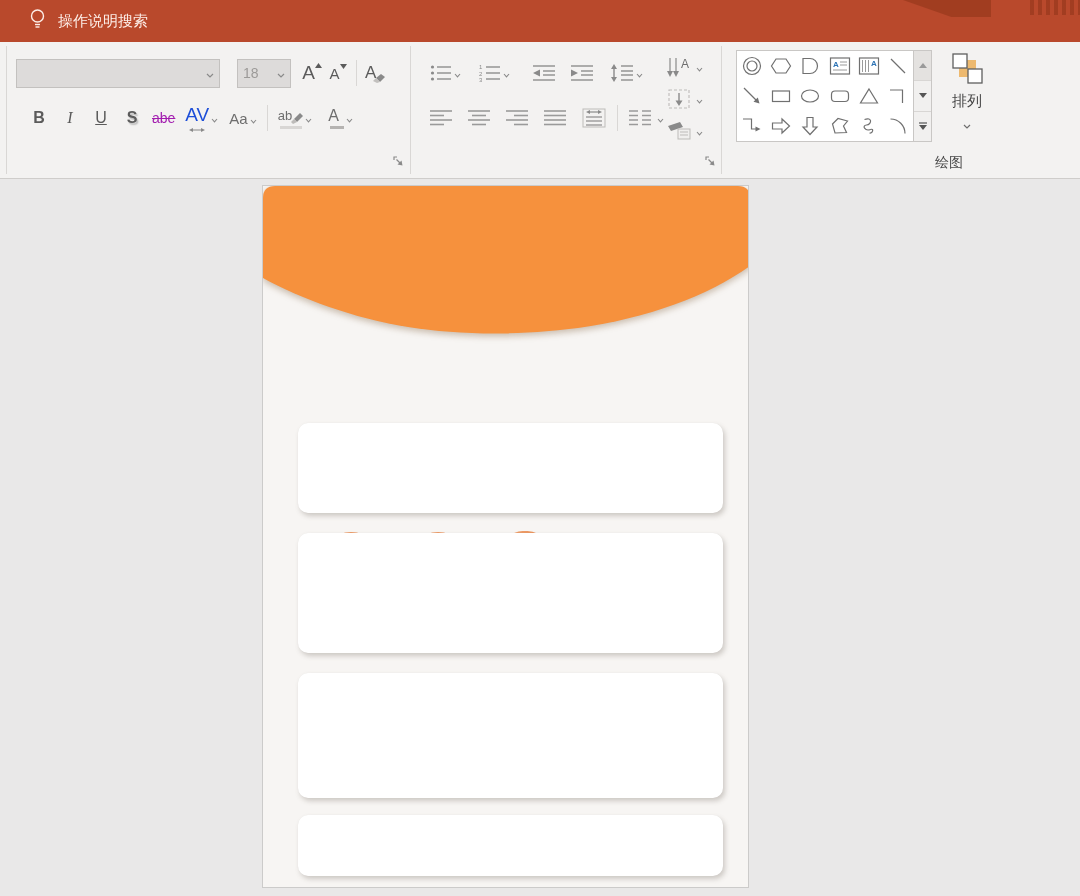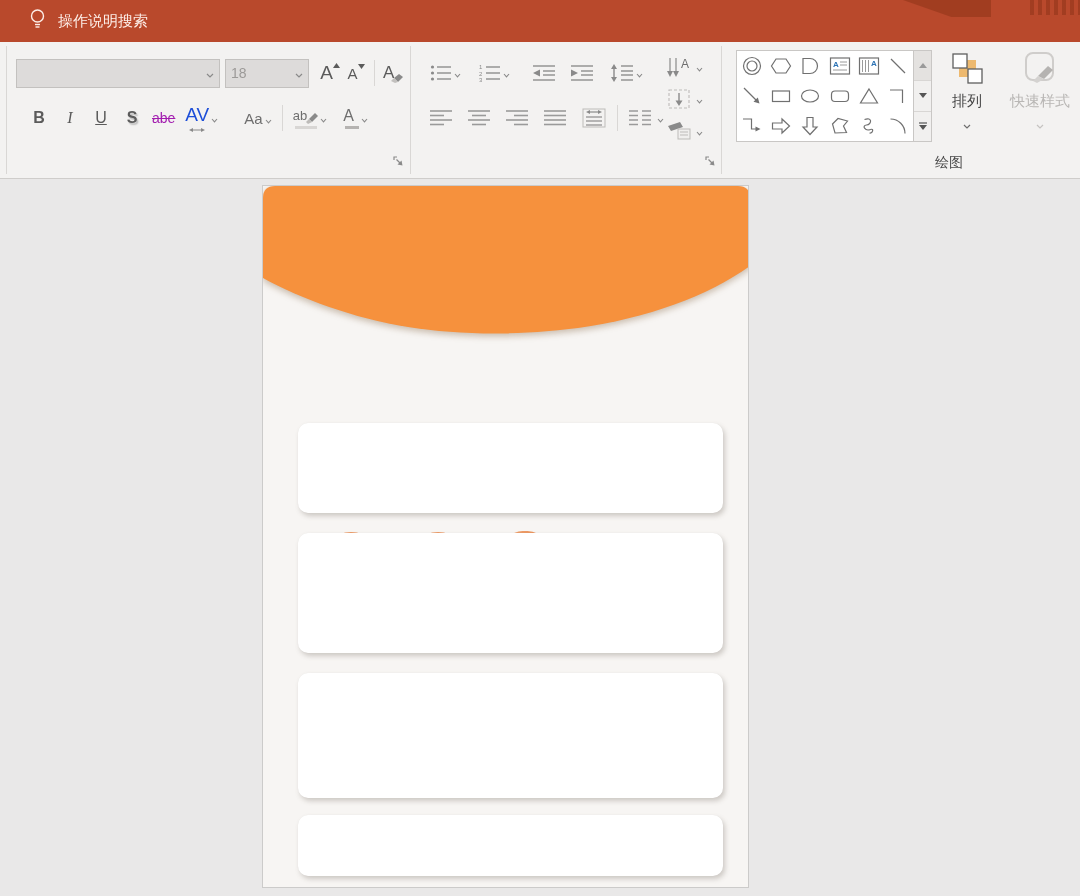--- a/index.html
+++ b/index.html
@@ -130,21 +130,21 @@
   <div class="group g-font">
     <div class="row1">
       <div class="combo" style="width:204px;">
         <span></span>
         <span class="arrow">
           <svg width="8" height="5" viewBox="0 0 8 5">
               <polyline points="1,1 4,4 7,1" fill="none" stroke="#8a8a8a" stroke-width="1.2"></polyline>
             </svg>
         </span>
       </div>
-      <div class="combo" style="width:84px; margin-left:5px;">
+      <div class="combo" style="width:54px; margin-left:17px;">
         <span>18</span>
         <span class="arrow">
           <svg width="8" height="5" viewBox="0 0 8 5">
               <polyline points="1,1 4,4 7,1" fill="none" stroke="#8a8a8a" stroke-width="1.2"></polyline>
             </svg>
         </span>
       </div>
       <div class="btn" style="margin-left:8px; font-size:19px;">
         <span>A</span>
         <svg width="7" height="6" viewBox="0 0 7 6" style="position:relative;top:-7px;">
@@ -188,21 +188,21 @@
           <svg width="16" height="6" viewBox="0 0 16 6">
             <line x1="3" y1="3" x2="13" y2="3" stroke="#8a8a8a" stroke-width="1"></line>
             <polygon points="0,3 4,1 4,5" fill="#8a8a8a"></polygon>
               <polygon points="16,3 12,1 12,5" fill="#8a8a8a"></polygon>
           </svg>
         </span>
         <span class="chev"><svg width="7" height="5" viewBox="0 0 7 5">
               <polyline points="1,1 3.5,3.8 6,1" fill="none" stroke="#8a8a8a" stroke-width="1.1"></polyline>
             </svg></span>
       </div>
-      <div class="btn" style="margin-left:20px; font-size:15px; color:#6e6e6e;">
+      <div class="btn" style="margin-left:5px; font-size:15px; color:#6e6e6e;">
         <span>Aa</span>
         <span class="chev"><svg width="7" height="5" viewBox="0 0 7 5">
               <polyline points="1,1 3.5,3.8 6,1" fill="none" stroke="#8a8a8a" stroke-width="1.1"></polyline>
             </svg></span>
       </div>
       <div class="vsep" style="margin:0 7px;"></div>
       <div class="btn">
         <span style="font-size:13px;color:#6e6e6e;position:relative;top:-3px;">ab</span>
         <svg width="13" height="13" viewBox="0 0 13 13" style="margin-left:-2px;">
           <polygon points="4,7 10,1 13,4 7,10" fill="#8a8a8a"></polygon>
@@ -520,31 +520,20 @@
     </div>
     <div class="bigbtn" style="left:226px;justify-content:flex-end;">
       <svg width="36" height="36" viewBox="0 0 36 36">
         <rect x="10" y="10" width="17" height="17" fill="#EDB96F"></rect>
         <rect x="4" y="4" width="14" height="14" fill="#fff" stroke="#5f5f5f" stroke-width="1.3"></rect>
         <rect x="19" y="19" width="14" height="14" fill="#fff" stroke="#5f5f5f" stroke-width="1.3"></rect>
       </svg>
       <span class="lbl">排列</span>
       <span class="chev"><svg width="8" height="5" viewBox="0 0 8 5">
             <polyline points="1,1 4,4 7,1" fill="none" stroke="#6e6e6e" stroke-width="1.2"></polyline>
-          </svg></span>
-    </div>
-    <div class="bigbtn disabled" style="left:287px;">
-      <svg width="40" height="36" viewBox="0 0 40 36">
-        <rect x="6" y="3" width="27" height="27" rx="7" fill="none" stroke="#CFCDCB" stroke-width="2"></rect>
-        <polygon points="18,26 28,16 33,20 24,29" fill="#B5B3B1"></polygon>
-        <polygon points="13,31 18,26 24,29 17,33" fill="#D4D2D0"></polygon>
-      </svg>
-      <span class="lbl">快速样式</span>
-      <span class="chev"><svg width="8" height="5" viewBox="0 0 8 5">
-            <polyline points="1,1 4,4 7,1" fill="none" stroke="#C5C3C1" stroke-width="1.2"></polyline>
           </svg></span>
     </div>
     <div class="group-label" style="width:auto; left:212px;">绘图</div>
   </div>
 </div>
 
 <div class="canvas">
   <div class="slide">
     <svg class="hdr-svg" width="487" height="170" viewBox="0 0 487 170">
       <path d="M0,12 Q0,0 12,0 L475,0 Q487,0 487,12 L487,80

